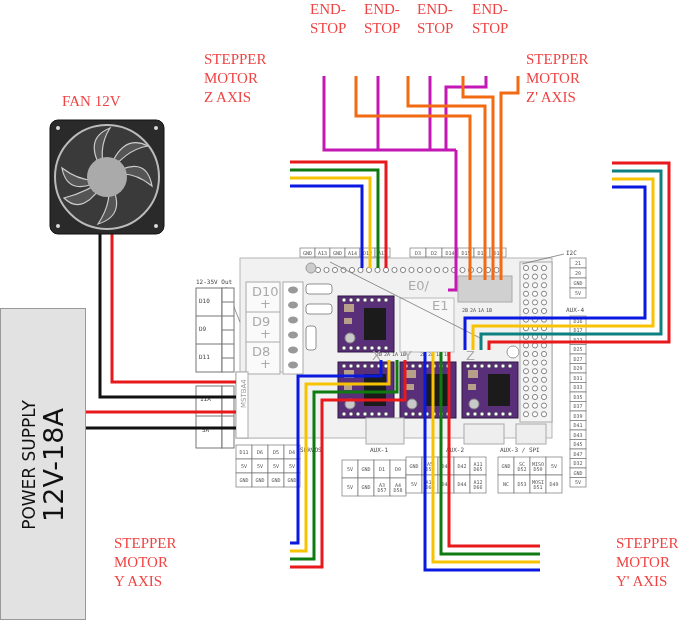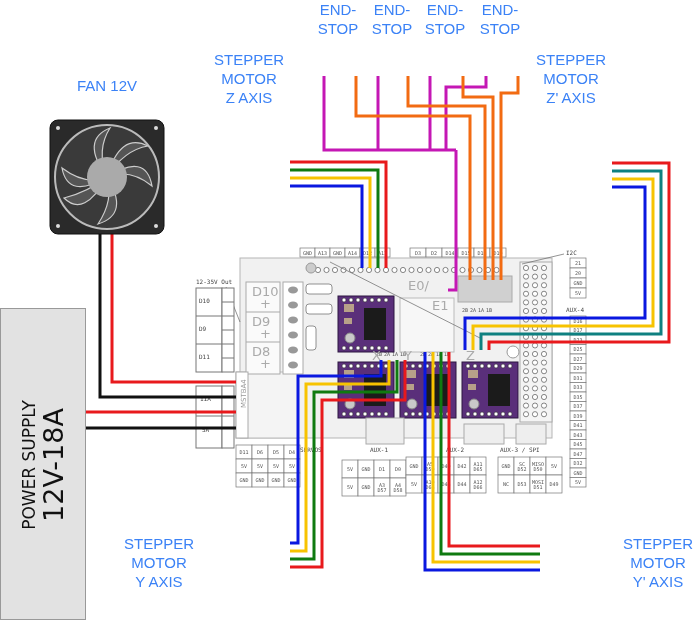--- a/index.html
+++ b/index.html
@@ -1,18 +1,18 @@
 <!DOCTYPE html>
 <html><head>
 <meta charset="utf-8">
 <style>
   html,body{margin:0;padding:0;background:#fff;}
   body{width:700px;height:621px;position:relative;overflow:hidden;font-family:"DejaVu Sans",sans-serif;}
   #stage{position:absolute;left:0;top:0;width:700px;height:621px;}
-  .lbl{position:absolute;text-align:center;color:#3b82f6;font-size:15px;line-height:19px;font-family:Liberation Sans, sans-serif;white-space:pre;}
+  .lbl{position:absolute;color:#ef4444;font-size:15px;line-height:19px;font-family:Liberation Serif, serif;white-space:pre;}
   .psu{position:absolute;left:0;top:308px;width:86px;height:312px;background:#e2e2e2;border:1px solid #999;box-sizing:border-box;}
   .psu-text{position:absolute;left:43px;top:156px;transform:translate(-50%,-50%) rotate(-90deg);white-space:nowrap;text-align:center;color:#111;}
   .psu-t1{font-size:17px;line-height:20px;display:block;}
   .psu-t2{font-size:27px;line-height:30px;display:block;}
   .tiny{font-family:"DejaVu Sans Mono",monospace;font-size:5px;fill:#555;}
   .small{font-family:"DejaVu Sans Mono",monospace;font-size:6px;fill:#444;}
   .mid{font-family:"DejaVu Sans",sans-serif;font-size:13px;fill:#aaa;}
 </style>
 </head>
 <body>
@@ -522,21 +522,21 @@
 
 
 <div class="psu">
   <div class="psu-text">
     <span class="psu-t1">POWER SUPPLY</span>
     <span class="psu-t2">12V-18A</span>
   </div>
 </div>
 
 
-<div class="lbl" style="left:62px;top:76px;width:90px;">FAN 12V</div>
+<div class="lbl" style="left:62px;top:92px;width:90px;">FAN 12V</div>
 <div class="lbl" style="left:204px;top:50px;width:90px;">STEPPER
 MOTOR
 Z AXIS</div>
 <div class="lbl" style="left:526px;top:50px;width:90px;">STEPPER
 MOTOR
 Z' AXIS</div>
 <div class="lbl" style="left:114px;top:534px;width:90px;">STEPPER
 MOTOR
 Y AXIS</div>
 <div class="lbl" style="left:616px;top:534px;width:84px;">STEPPER

